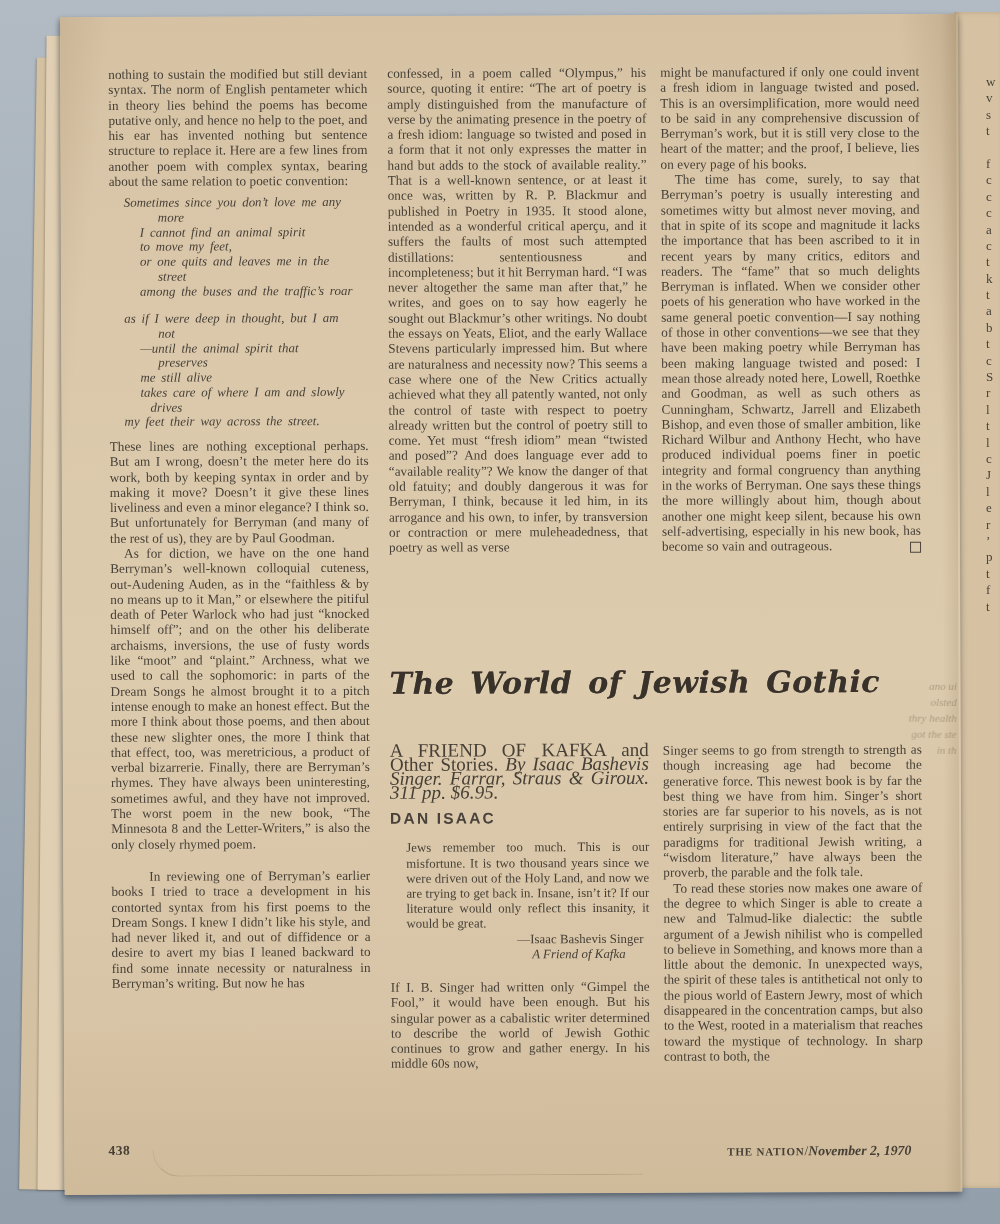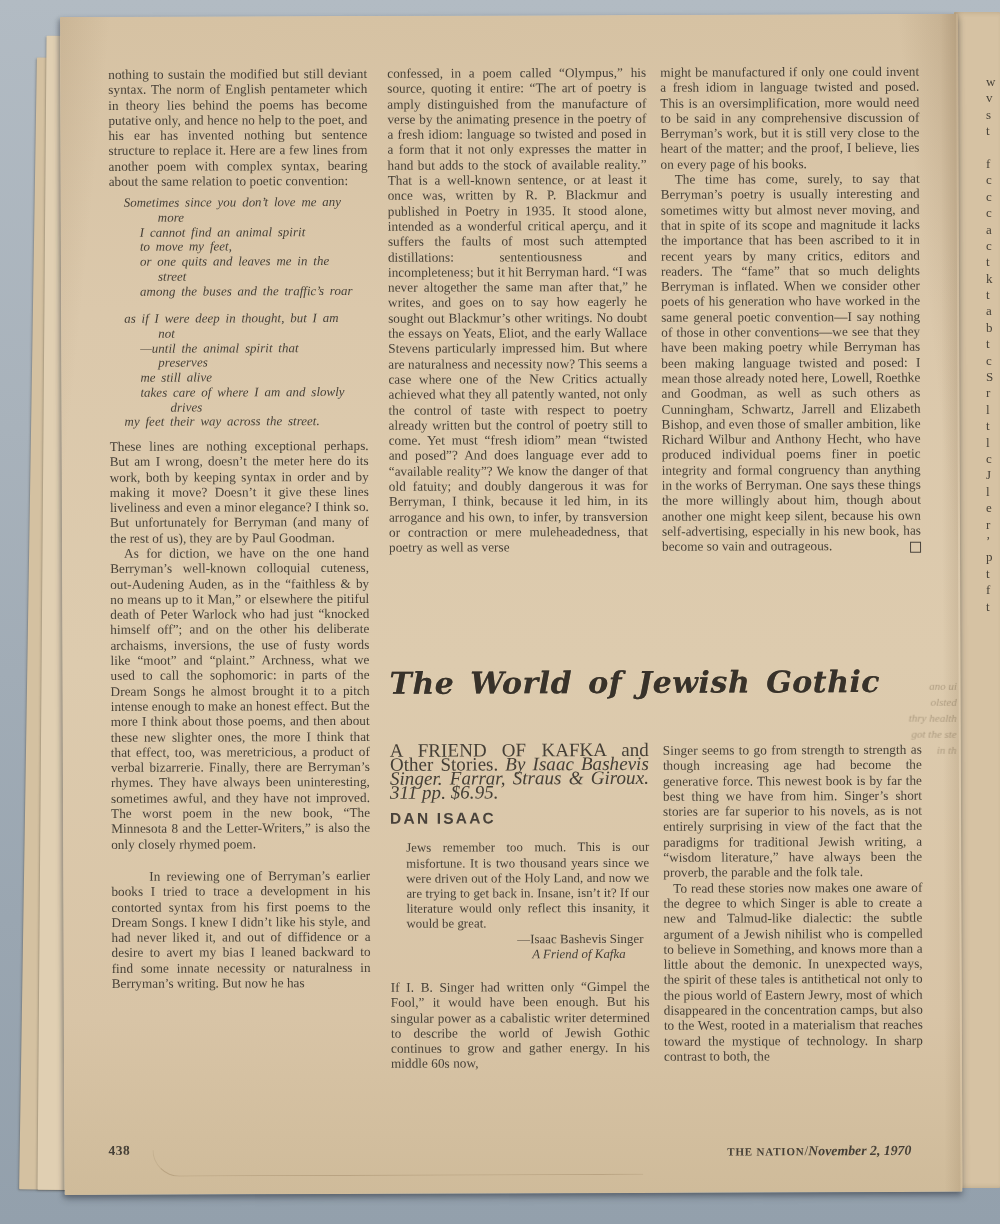--- a/index.html
+++ b/index.html
@@ -138,21 +138,21 @@
           </div>
         <div class="stanza-gap"></div>
         <div>
 
         <div class="pl" style="margin-left: 0px;">as if I were deep in thought, but I am</div>
             <div class="pl" style="margin-left: 34px;">not</div>
             <div class="pl" style="margin-left: 16px;">—until the animal spirit that</div>
             <div class="pl" style="margin-left: 34px;">preserves</div>
             <div class="pl" style="margin-left: 16px;">me still alive</div>
             <div class="pl" style="margin-left: 16px;">takes care of where I am and slowly</div>
-            <div class="pl" style="margin-left: 46px;">drives</div>
+            <div class="pl" style="margin-left: 26px;">drives</div>
             <div class="pl" style="margin-left: 0px;">my feet their way across the street.</div>
           </div>
       </div>
       <p>These lines are nothing exceptional perhaps. But am I wrong, doesn’t the meter here do its work, both by keeping syntax in order and by making it move? Doesn’t it give these lines liveliness and even a minor elegance? I think so. But unfortunately for Berryman (and many of the rest of us), they are by Paul Goodman.</p>
       <p class="ind">As for diction, we have on the one hand Berryman’s well-known colloquial cuteness, out-Audening Auden, as in the “faithless &amp; by no means up to it Man,” or elsewhere the pitiful death of Peter Warlock who had just “knocked himself off”; and on the other his deliberate archaisms, inversions, the use of fusty words like “moot” and “plaint.” Archness, what we used to call the sophomoric: in parts of the Dream Songs he almost brought it to a pitch intense enough to make an honest effect. But the more I think about those poems, and then about these new slighter ones, the more I think that that effect, too, was meretricious, a product of verbal bizarrerie. Finally, there are Berryman’s rhymes. They have always been uninteresting, sometimes awful, and they have not improved. The worst poem in the new book, “The Minnesota 8 and the Letter-Writers,” is also the only closely rhymed poem.</p>
       <p class="bigind">In reviewing one of Berryman’s earlier books I tried to trace a development in his contorted syntax from his first poems to the Dream Songs. I knew I didn’t like his style, and had never liked it, and out of diffidence or a desire to avert my bias I leaned backward to find some innate necessity or naturalness in Berryman’s writing. But now he has</p>
     </div>
 
     <div class="col" style="left:327px;top:50px;">
       <p>confessed, in a poem called “Olympus,” his source, quoting it entire: “The art of poetry is amply distinguished from the manufacture of verse by the animating presence in the poetry of a fresh idiom: language so twisted and posed in a form that it not only expresses the matter in hand but adds to the stock of available reality.” That is a well-known sentence, or at least it once was, written by R. P. Blackmur and published in Poetry in 1935. It stood alone, intended as a wonderful critical aperçu, and it suffers the faults of most such attempted distillations: sententiousness and incompleteness; but it hit Berryman hard. “I was never altogether the same man after that,” he writes, and goes on to say how eagerly he sought out Blackmur’s other writings. No doubt the essays on Yeats, Eliot, and the early Wallace Stevens particularly impressed him. But where are naturalness and necessity now? This seems a case where one of the New Critics actually achieved what they all patently wanted, not only the control of taste with respect to poetry already written but the control of poetry still to come. Yet must “fresh idiom” mean “twisted and posed”? And does language ever add to “available reality”? We know the danger of that old fatuity; and doubly dangerous it was for Berryman, I think, because it led him, in its arrogance and his own, to infer, by transversion or contraction or mere muleheadedness, that poetry as well as verse</p>

